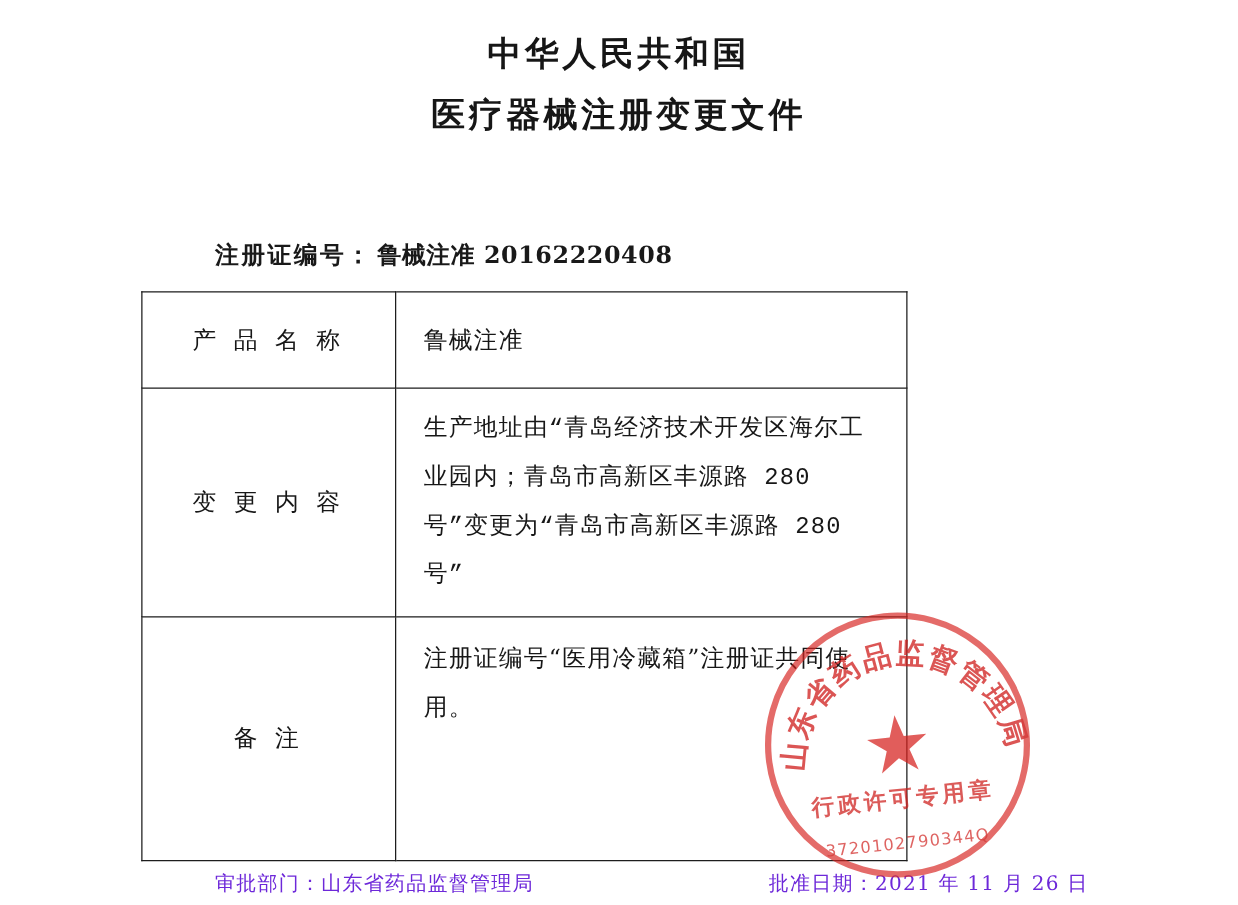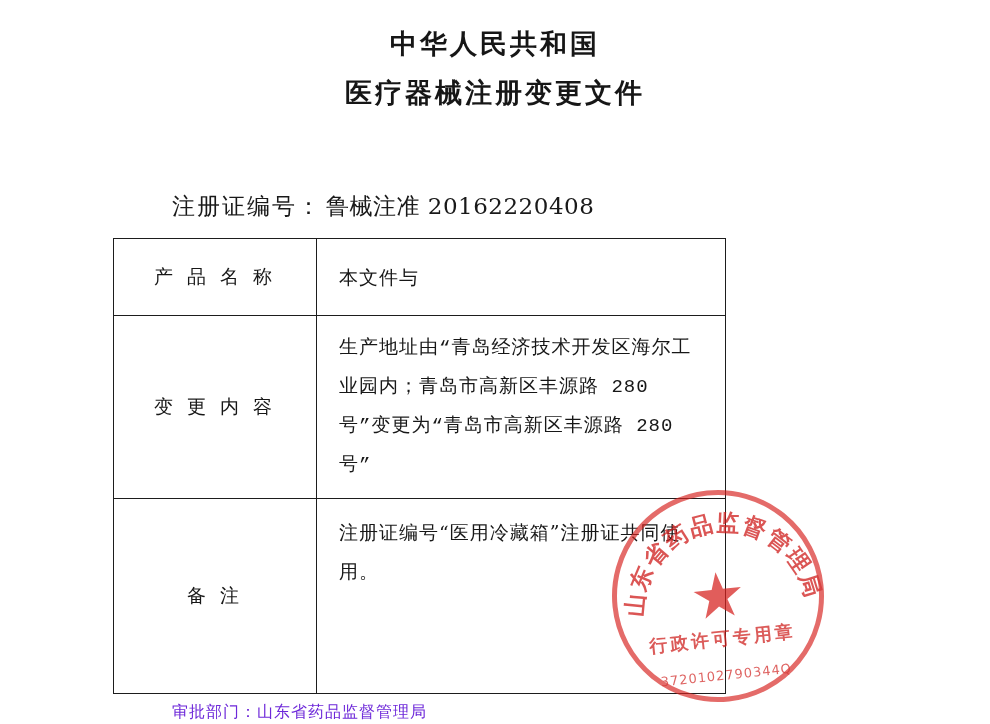--- a/index.html
+++ b/index.html
@@ -41,23 +41,24 @@
     font-weight: 600;
     line-height: 1.5;
     margin-top: 8px;
     color: #161616;
   }
 
   
   .reg-line {
     margin-top: 78px;
     margin-left: 172px;
-    font-size: 23px;
+    font-size: 19px;
     letter-spacing: 1px;
     color: #191919;
+    font-weight: bold;
   }
   .reg-label { letter-spacing: 2px; }
   .reg-value { margin-left: 4px; letter-spacing: 0.5px; }
 
   
   .doc-table {
     margin-top: 16px;
     margin-left: 113px;
     width: 613px;
     border-collapse: collapse;
@@ -184,36 +185,37 @@
   </div>
 
   <div class="reg-line">
     <span class="reg-label">注册证编号：</span><span class="reg-value">鲁械注准 20162220408</span>
   </div>
 
   <table class="doc-table">
     <tbody>
       <tr class="row-name">
         <td class="label-cell">产 品 名 称</td>
-        <td class="value-cell">本文件与</td>
+        <td class="value-cell">鲁械注准</td>
       </tr>
       <tr class="row-change">
         <td class="label-cell">变 更 内 容</td>
         <td class="value-cell">生产地址由“青岛经济技术开发区海尔工业园内；青岛市高新区丰源路 280 号”变更为“青岛市高新区丰源路 280 号”</td>
       </tr>
       <tr class="row-remark">
         <td class="label-cell">备    注</td>
         <td class="value-cell">注册证编号“医用冷藏箱”注册证共同使用。</td>
       </tr>
     </tbody>
   </table>
 
   <div class="footer">
     <div class="footer-row">
       <span class="footer-dept">审批部门：山东省药品监督管理局</span>
+      <span class="footer-date">批准日期：2021 年 11 月 26 日</span>
     </div>
 
   </div>
 
   <div class="seal">
     <div class="seal-inner"></div>
     <svg class="seal-arc-text" viewBox="0 0 212 212">
       <defs>
         <path id="sealArc" d="M 24,118 A 82,82 0 0 1 188,118" fill="none"></path>
       </defs>

